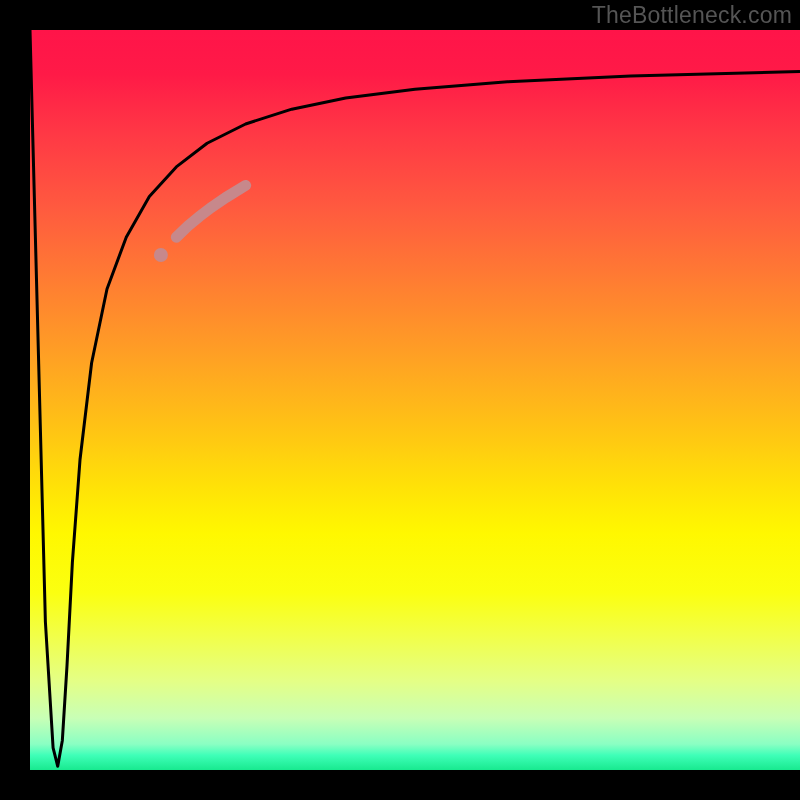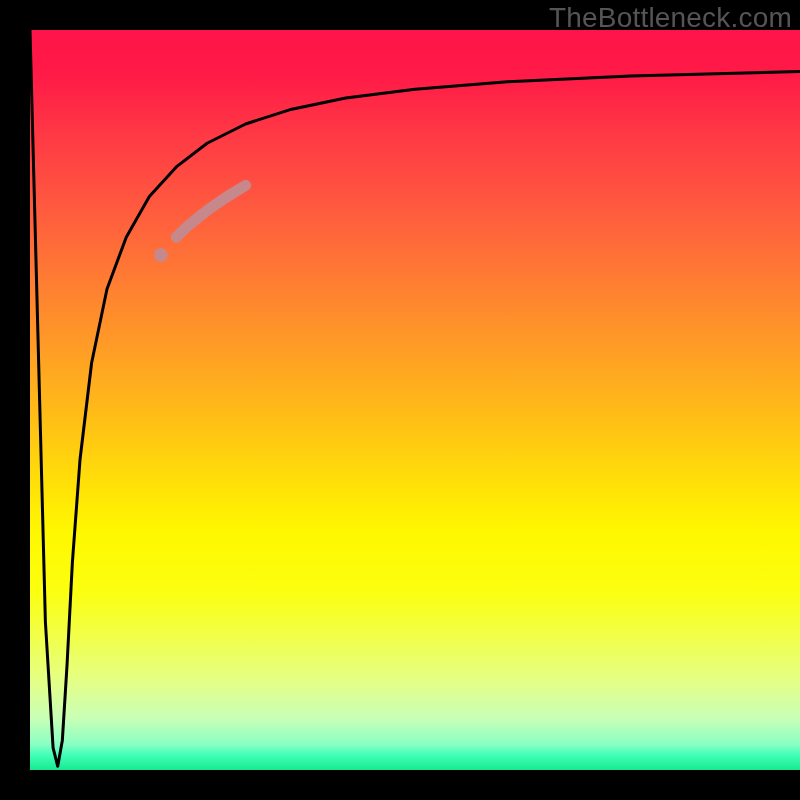--- a/index.html
+++ b/index.html
@@ -9,21 +9,21 @@
     background: #000;
     position: relative;
     font-family: Arial, Helvetica, sans-serif;
     overflow: hidden;
   }
   .watermark {
     position: absolute;
     top: 2px;
     right: 8px;
     color: #555;
-    font-size: 28px;
+    font-size: 23px;
     font-weight: 400;
     letter-spacing: 0.2px;
     z-index: 5;
   }
   .plot-frame {
     position: absolute;
     left: 30px;
     top: 30px;
     width: 770px;   
     height: 740px;  

